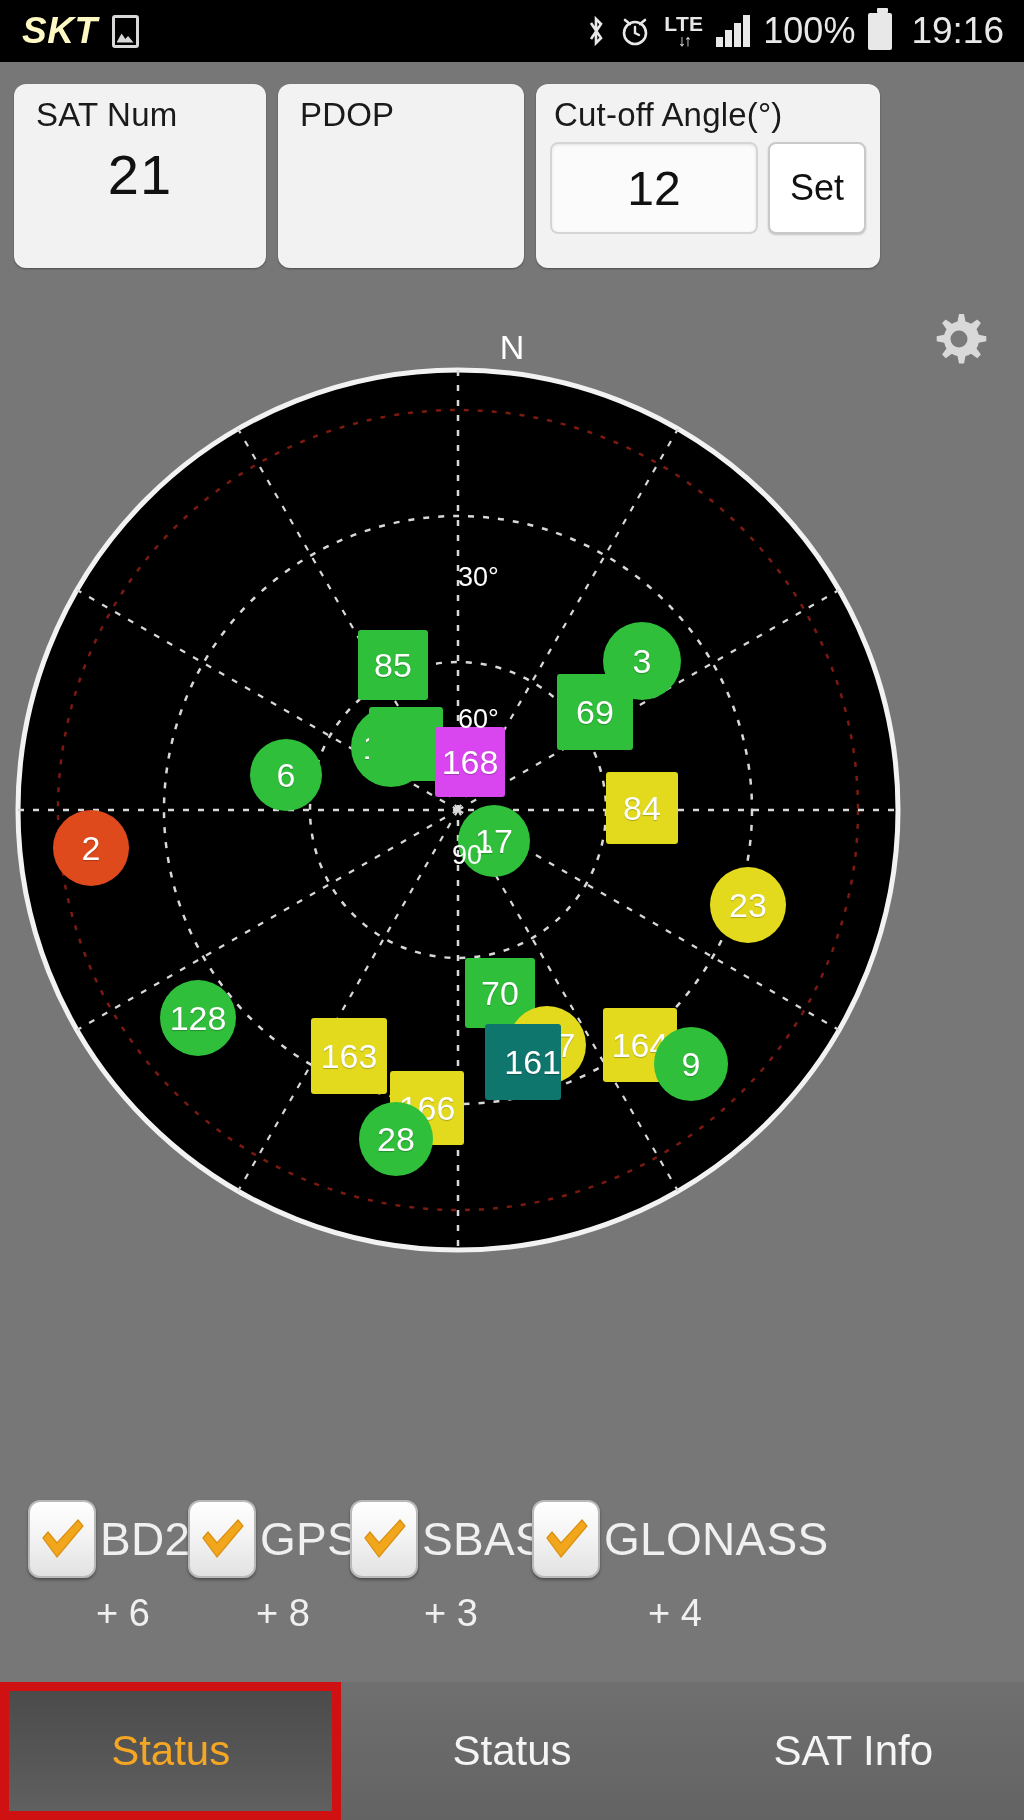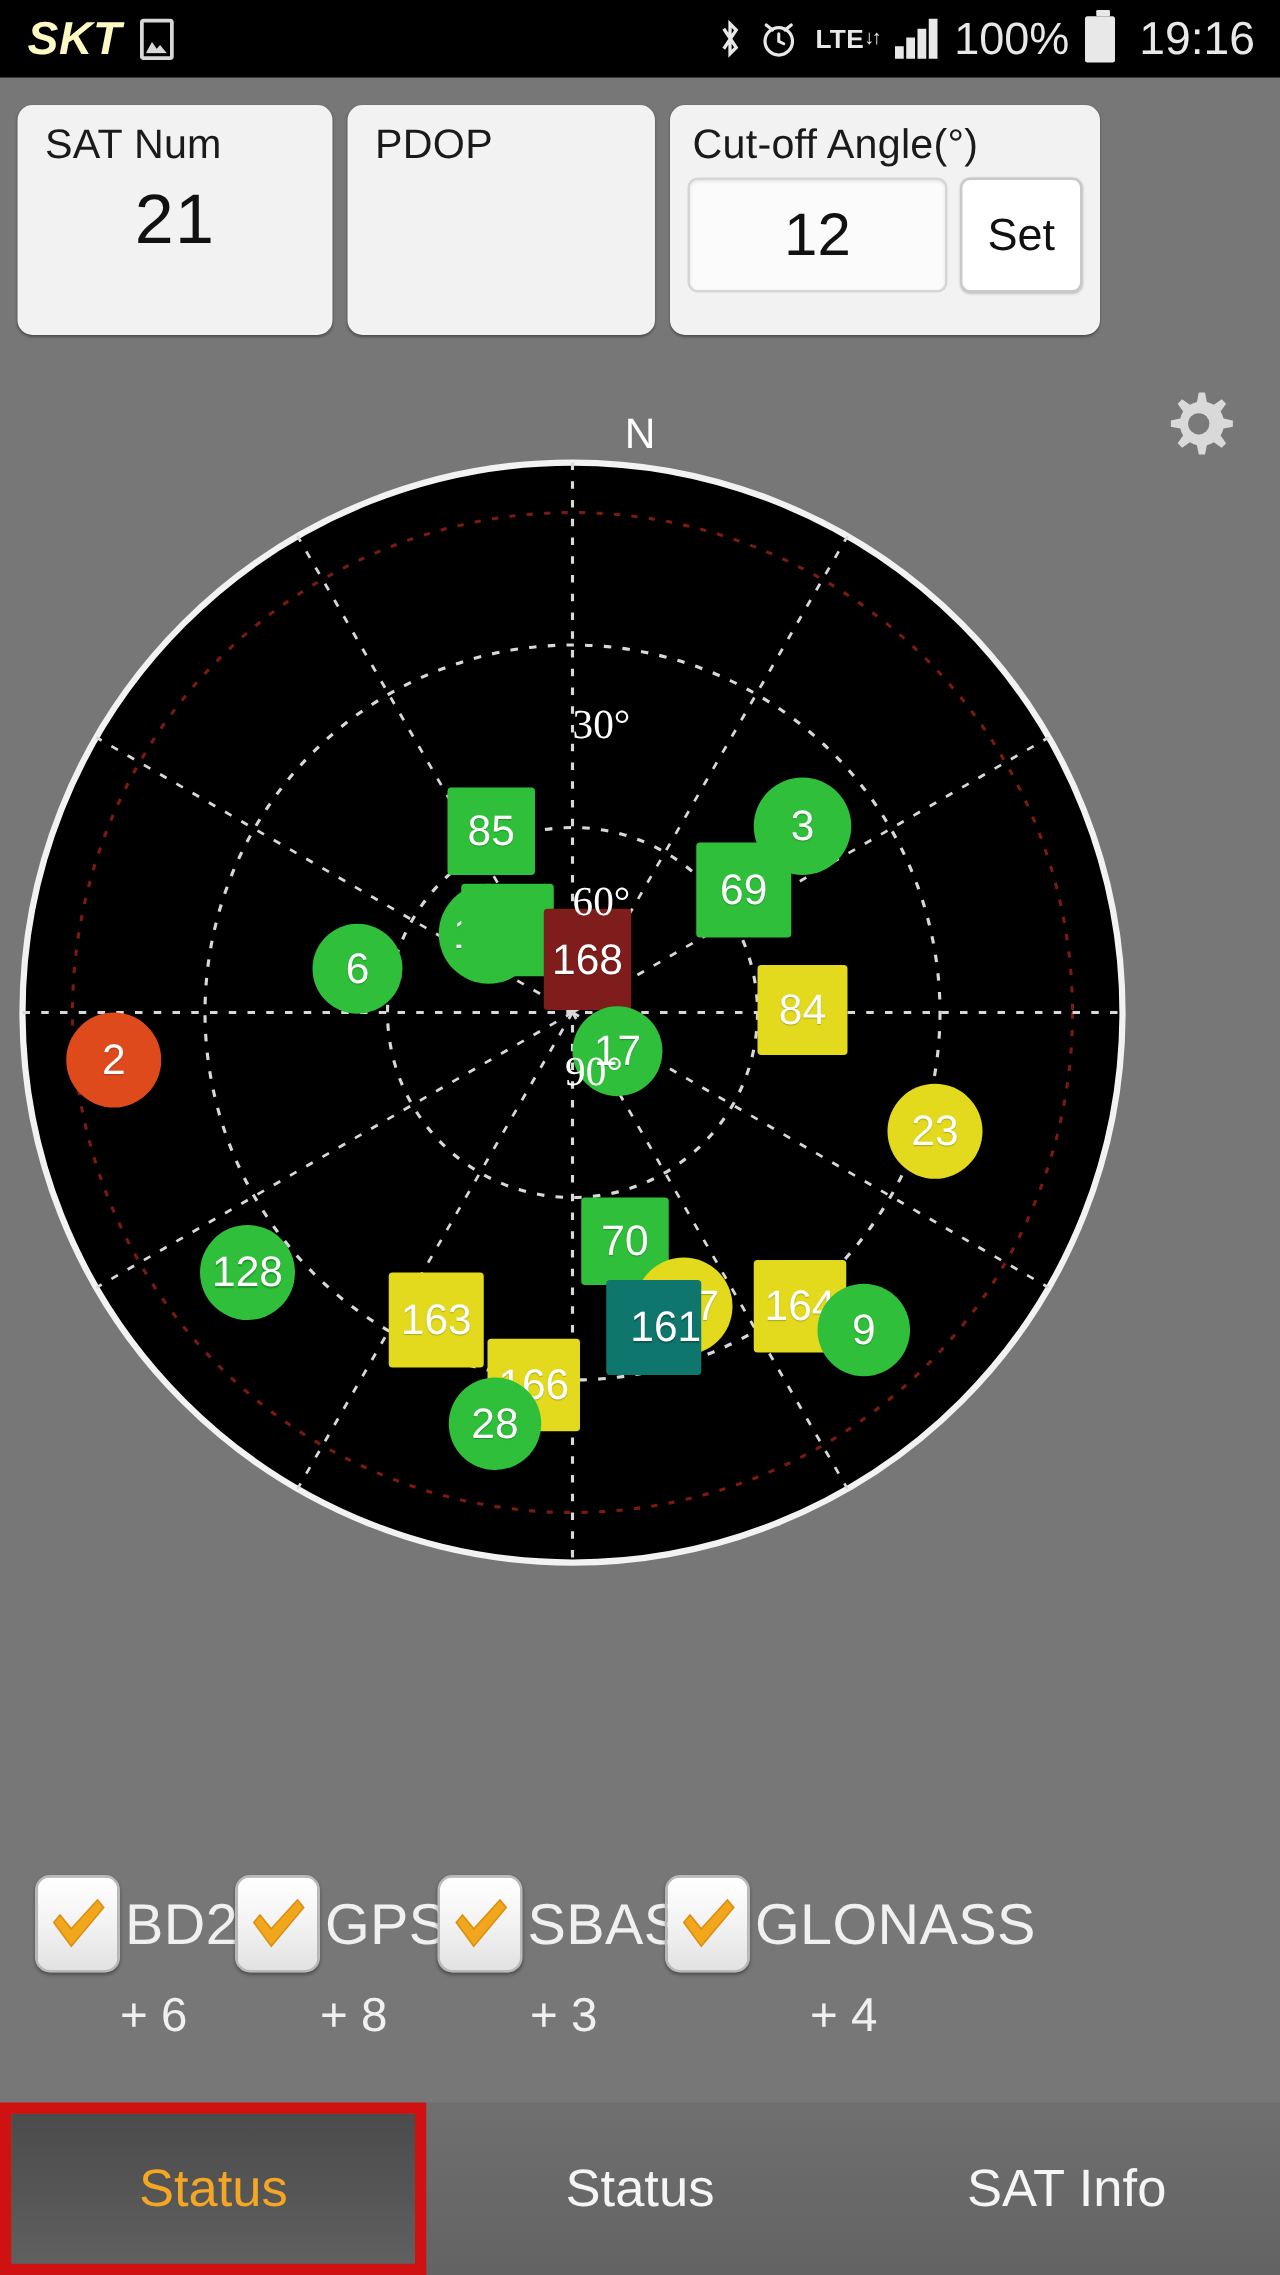--- a/index.html
+++ b/index.html
@@ -21,21 +21,21 @@
   .sb-carrier{ font-size:37px; font-weight:700; letter-spacing:.5px; color:#fef9c3;font-style:italic; }
   .sb-img-icon{ width:27px; height:33px; border:3px solid #d8d8d8; border-radius:3px;
                 position:relative; background:#000; }
   .sb-img-icon::after{ content:""; position:absolute; left:2px; right:2px; bottom:2px; height:12px;
                 background:#d8d8d8;
                 clip-path:polygon(0% 100%, 30% 25%, 52% 70%, 68% 45%, 100% 100%); }
   .sb-right{ margin-left:auto; margin-right:20px; display:flex; align-items:center; gap:13px; }
   .icon-bt{ width:20px; height:34px; position:relative; }
   .icon-bt svg{ display:block; }
   .icon-alarm svg{ display:block; }
-  .icon-lte{ display:flex; flex-direction:row; align-items:center; line-height:1; }
+  .icon-lte{ display:flex; flex-direction:column; align-items:center; line-height:1; }
   .icon-lte .lte-t{ font-size:21px; font-weight:700; letter-spacing:.3px; }
   .icon-lte .lte-a{ font-size:16px; margin-top:-1px; letter-spacing:-2px; }
   .icon-bars{ display:flex; align-items:flex-end; gap:2px; height:32px; }
   .icon-bars i{ display:block; width:7px; background:#e8e8e8; }
   .icon-bars i:nth-child(1){height:10px;} .icon-bars i:nth-child(2){height:17px;}
   .icon-bars i:nth-child(3){height:24px;} .icon-bars i:nth-child(4){height:32px;}
   .sb-batt-pct{ font-size:36px; font-weight:400; }
   .icon-batt{ width:24px; height:37px; border:3px solid #e8e8e8; border-radius:2px;
               background:#e8e8e8; position:relative; }
   .icon-batt::before{ content:""; position:absolute; top:-8px; left:6px; width:11px; height:5px;
@@ -81,21 +81,21 @@
     position:absolute; left:0; right:0; top:38px; text-align:center;
     color:#fff; font-size:34px;
   }
   .sat{
     position:absolute; display:flex; align-items:center; justify-content:center;
     color:#fff; font-size:34px; line-height:1;
     text-shadow:0 1px 1px rgba(0,0,0,.25);
   }
   .sat.circle{ border-radius:50%; }
   .sat.square{ border-radius:3px; }
-  .elev-lab{ position:absolute; color:#fff; font-size:33px;font-family:Liberation Serif, serif; }
+  .elev-lab{ position:absolute; color:#fff; font-size:27px; }
 
   
   .consts{ position:absolute; left:0; top:1496px; width:1024px; height:186px; }
   .const{ position:absolute; top:4px; display:flex; align-items:center;justify-content:center; }
   .chk{
     width:68px; height:78px; border-radius:12px;
     background:linear-gradient(180deg,#ffffff 0%,#f4f4f4 45%,#e2e2e2 100%);
     border:2px solid #b9b9b9;
     box-shadow:0 2px 3px rgba(0,0,0,.35), inset 0 1px 0 #fff;
     display:flex; align-items:center; justify-content:center;
@@ -218,21 +218,21 @@
         </div>
         <div class="sat square" style="left: 543px; top: 312px; width: 76px; height: 76px; background: rgb(47, 191, 58);">
           <span>69</span>
         </div>
         <div class="sat circle" style="left: 337px; top: 345px; width: 80px; height: 80px; background: rgb(47, 191, 58);">
           <span>172</span>
         </div>
         <div class="sat square" style="left: 355px; top: 345px; width: 74px; height: 74px; background: rgb(47, 191, 58);">
           <span></span>
         </div>
-        <div class="sat square" style="left: 421px; top: 365px; width: 70px; height: 81px; background: #7f1d1d; align-items: center;">
+        <div class="sat square" style="left: 421px; top: 365px; width: 70px; height: 70px; background: #d946ef; align-items: center;">
           <span>168</span>
         </div>
         <div class="sat circle" style="left: 236px; top: 377px; width: 72px; height: 72px; background: rgb(47, 191, 58);">
           <span>6</span>
         </div>
         <div class="sat square" style="left: 592px; top: 410px; width: 72px; height: 72px; background: rgb(227, 218, 30);">
           <span>84</span>
         </div>
         <div class="sat circle" style="left: 444px; top: 443px; width: 72px; height: 72px; background: rgb(47, 191, 58);">
           <span>17</span>

